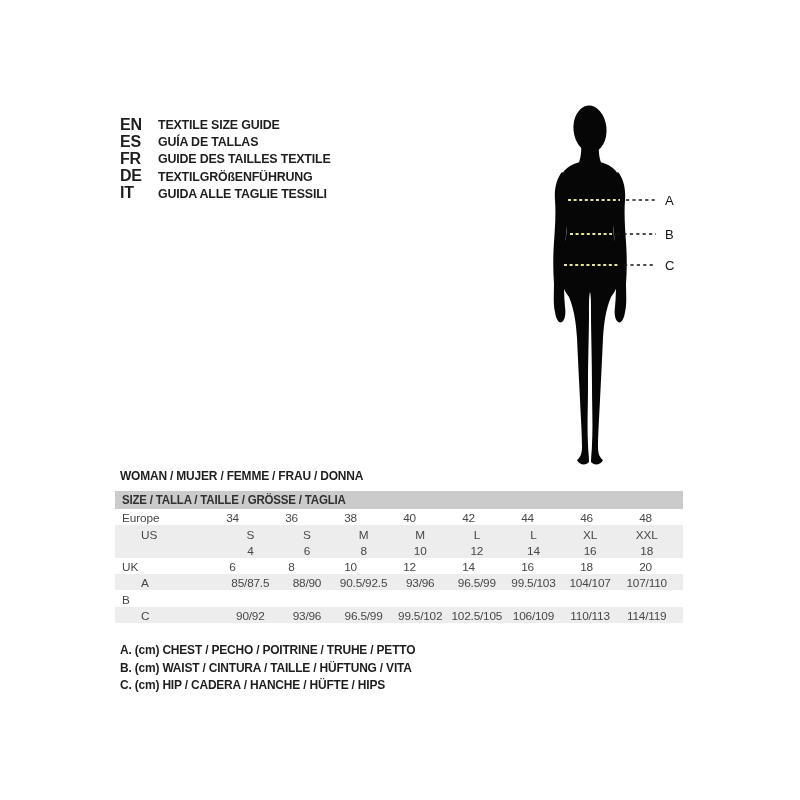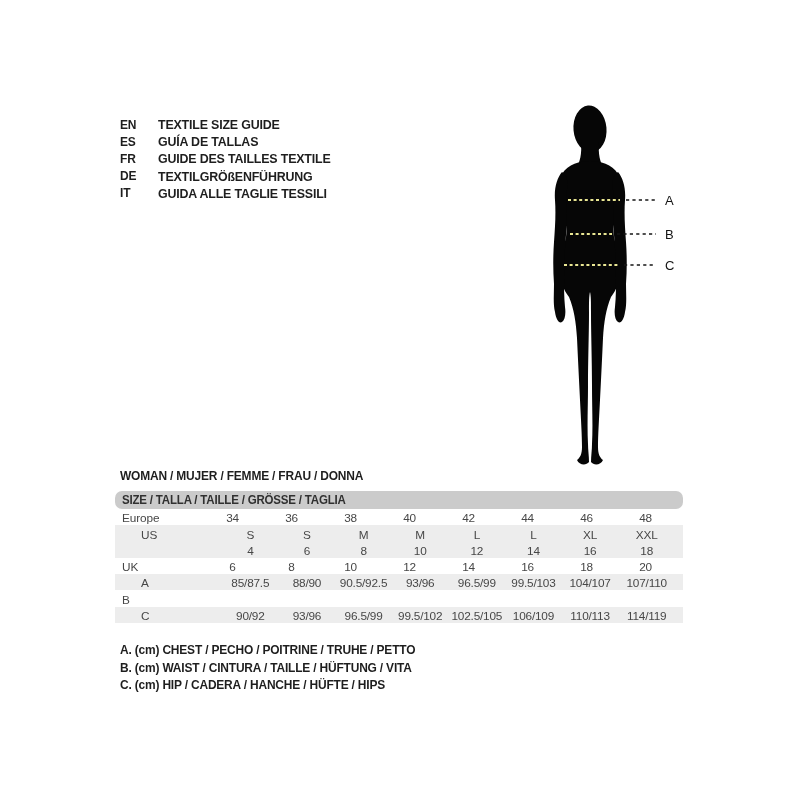--- a/index.html
+++ b/index.html
@@ -10,21 +10,21 @@
     font-family:"Liberation Sans","DejaVu Sans",sans-serif;
     color:#1e1e1e;
     overflow:hidden;
   }
   .cond { transform:scaleX(0.92); transform-origin:0 50%; white-space:nowrap; }
 
   
   .lang-block { position:absolute; left:120px; top:116px; }
   .lang-row { display:flex; height:17.2px; align-items:center; }
   .lang-code {
-    width:38px; font-size:12px; font-weight:700; letter-spacing:-0.2px;
+    width:38px; font-size:16px; font-weight:700; letter-spacing:-0.2px;
   }
   .lang-title {
     font-size:13.5px; font-weight:700; letter-spacing:-0.2px;
   }
 
   
   .figure-wrap { position:absolute; left:530px; top:98px; width:170px; height:380px; }
   .figure-wrap svg { display:block; }
   .svg-label { font-family:"Liberation Sans","DejaVu Sans",sans-serif; font-size:13px; fill:#141414; }
 
@@ -32,21 +32,21 @@
   .gender-heading {
     position:absolute; left:120px; top:468px;
     font-size:13px; font-weight:700; letter-spacing:-0.2px;
   }
 
   
   .size-table { position:absolute; left:115px; top:491px; width:568px; }
   .size-table-header {
     height:18px; background:var(--bar-bg,#cbcbcb);
     display:flex; align-items:center; padding-left:7px;
-    font-size:12.5px; font-weight:700; color:#303030; letter-spacing:-0.2px;border-radius:7px;
+    font-size:12.5px; font-weight:700; color:#303030; letter-spacing:-0.2px;
   }
   .size-table-header .cond { transform-origin:0 50%; }
   .trow { display:flex; height:16.3px; align-items:flex-end; }
   .trow.shaded { background:var(--alt-bg,#ededed);padding-left:19px; }
   .tlabel {
     width:88px; padding-left:7px; font-size:11.8px; color:#474747; letter-spacing:-0.1px;
   }
   .tcells { flex:1; display:flex; padding-right:8px; }
   .tcell {
     flex:1; text-align:center; font-size:11.8px; color:#474747; letter-spacing:-0.2px;

